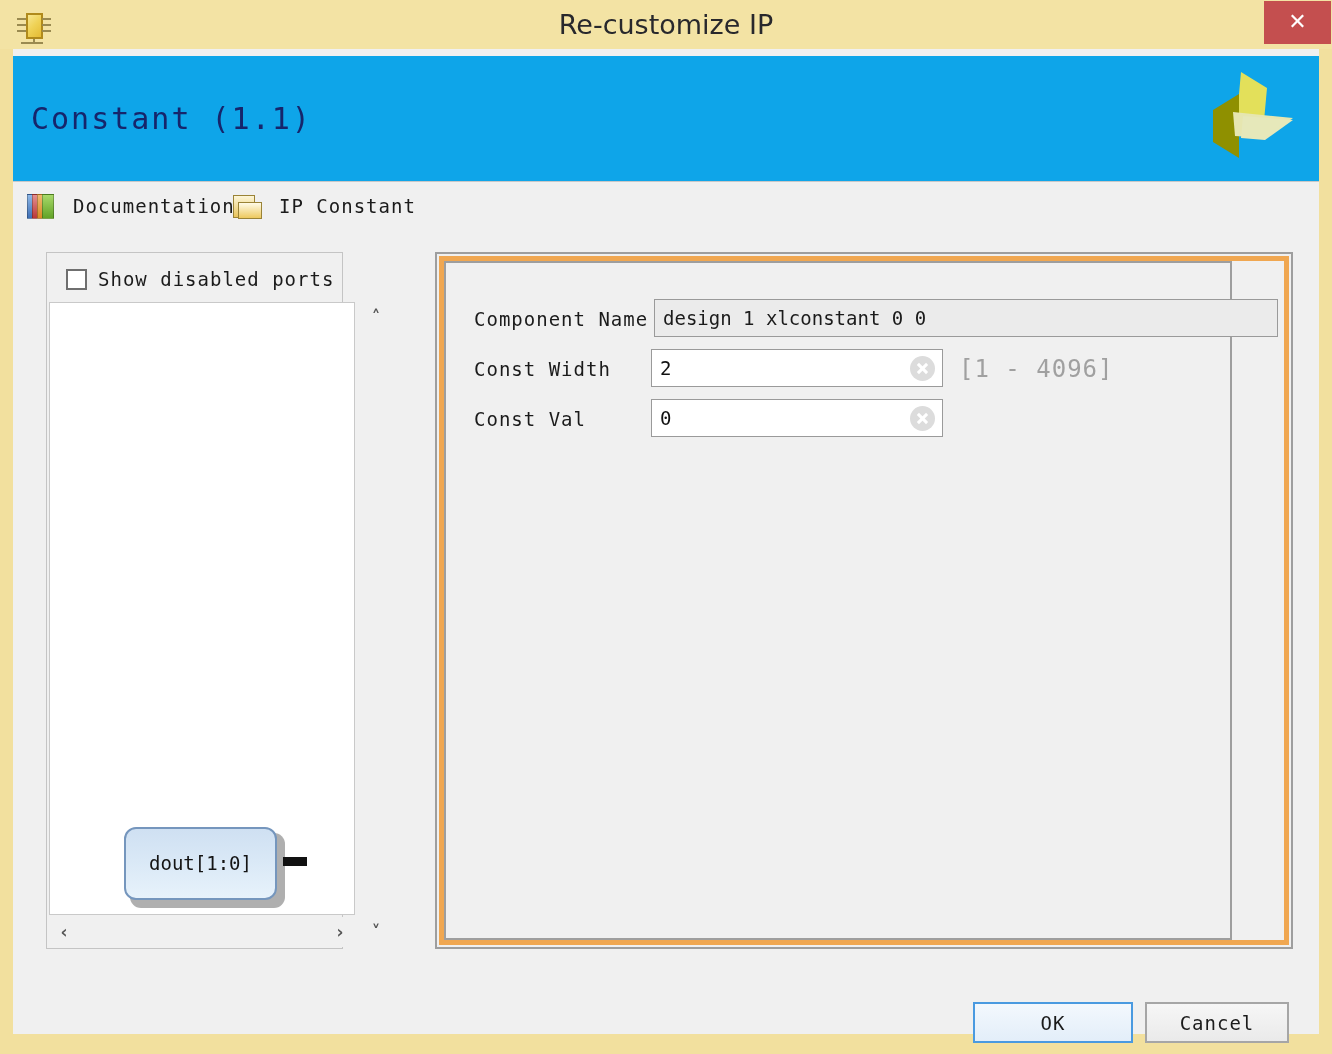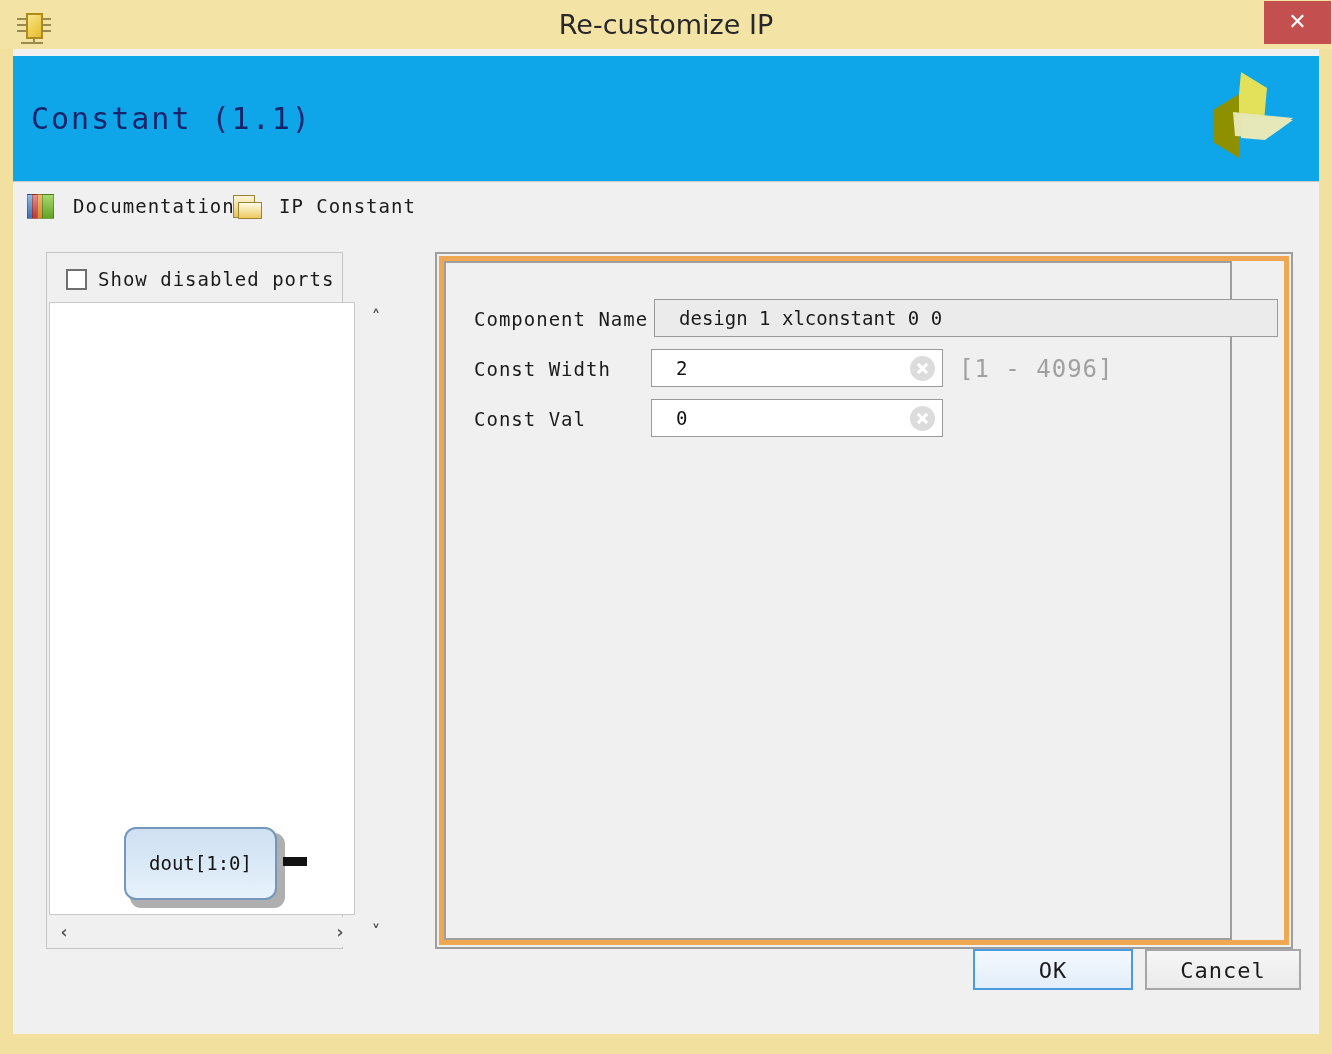--- a/index.html
+++ b/index.html
@@ -349,21 +349,21 @@
     white-space: nowrap;
   }
   .field-input {
     position: absolute;
     height: 38px;
     border: 1px solid #9a9a9a;
     box-sizing: border-box;
     font-family: "DejaVu Sans Mono", "Liberation Mono", monospace;
     font-size: 19px;
     color: #111111;
-    padding: 0 24px;
+    padding: 0 8px;
     outline: none;
   }
   .field-input.readonly {
     background: #ebebeb;
     color: #1b1b1b;
   }
   .field-input.editable {
     background: #ffffff;
   }
   .clear-btn {
@@ -390,40 +390,40 @@
     line-height: 40px;
     font-size: 24px;
     color: #a0a0a0;
     letter-spacing: 1px;
     white-space: nowrap;
   }
 
   
   .btn {
     position: absolute;
-    top: 900px;
+    top: 953px;
     height: 41px;
     box-sizing: border-box;
     text-align: center;
     font-family: "DejaVu Sans Mono", "Liberation Mono", monospace;
-    font-size: 22px;
+    font-size: 19px;
     letter-spacing: 1px;
     color: #1b1b1b;
     cursor: pointer;
     line-height: 39px;
   }
   .btn-ok {
     left: 960px;
     width: 160px;
     background: linear-gradient(180deg, #f3f8fd 0%, #e3eef9 100%);
     border: 2px solid #4a9ae0;
   }
   .btn-cancel {
     left: 1132px;
-    width: 156px;
+    width: 144px;
     background: linear-gradient(180deg, #f6f6f6 0%, #eaeaea 100%);
     border: 2px solid #a6a6a6;
   }
 </style>
 </head>
 <body>
 
 <div class="window">
 
   <div class="titlebar">

